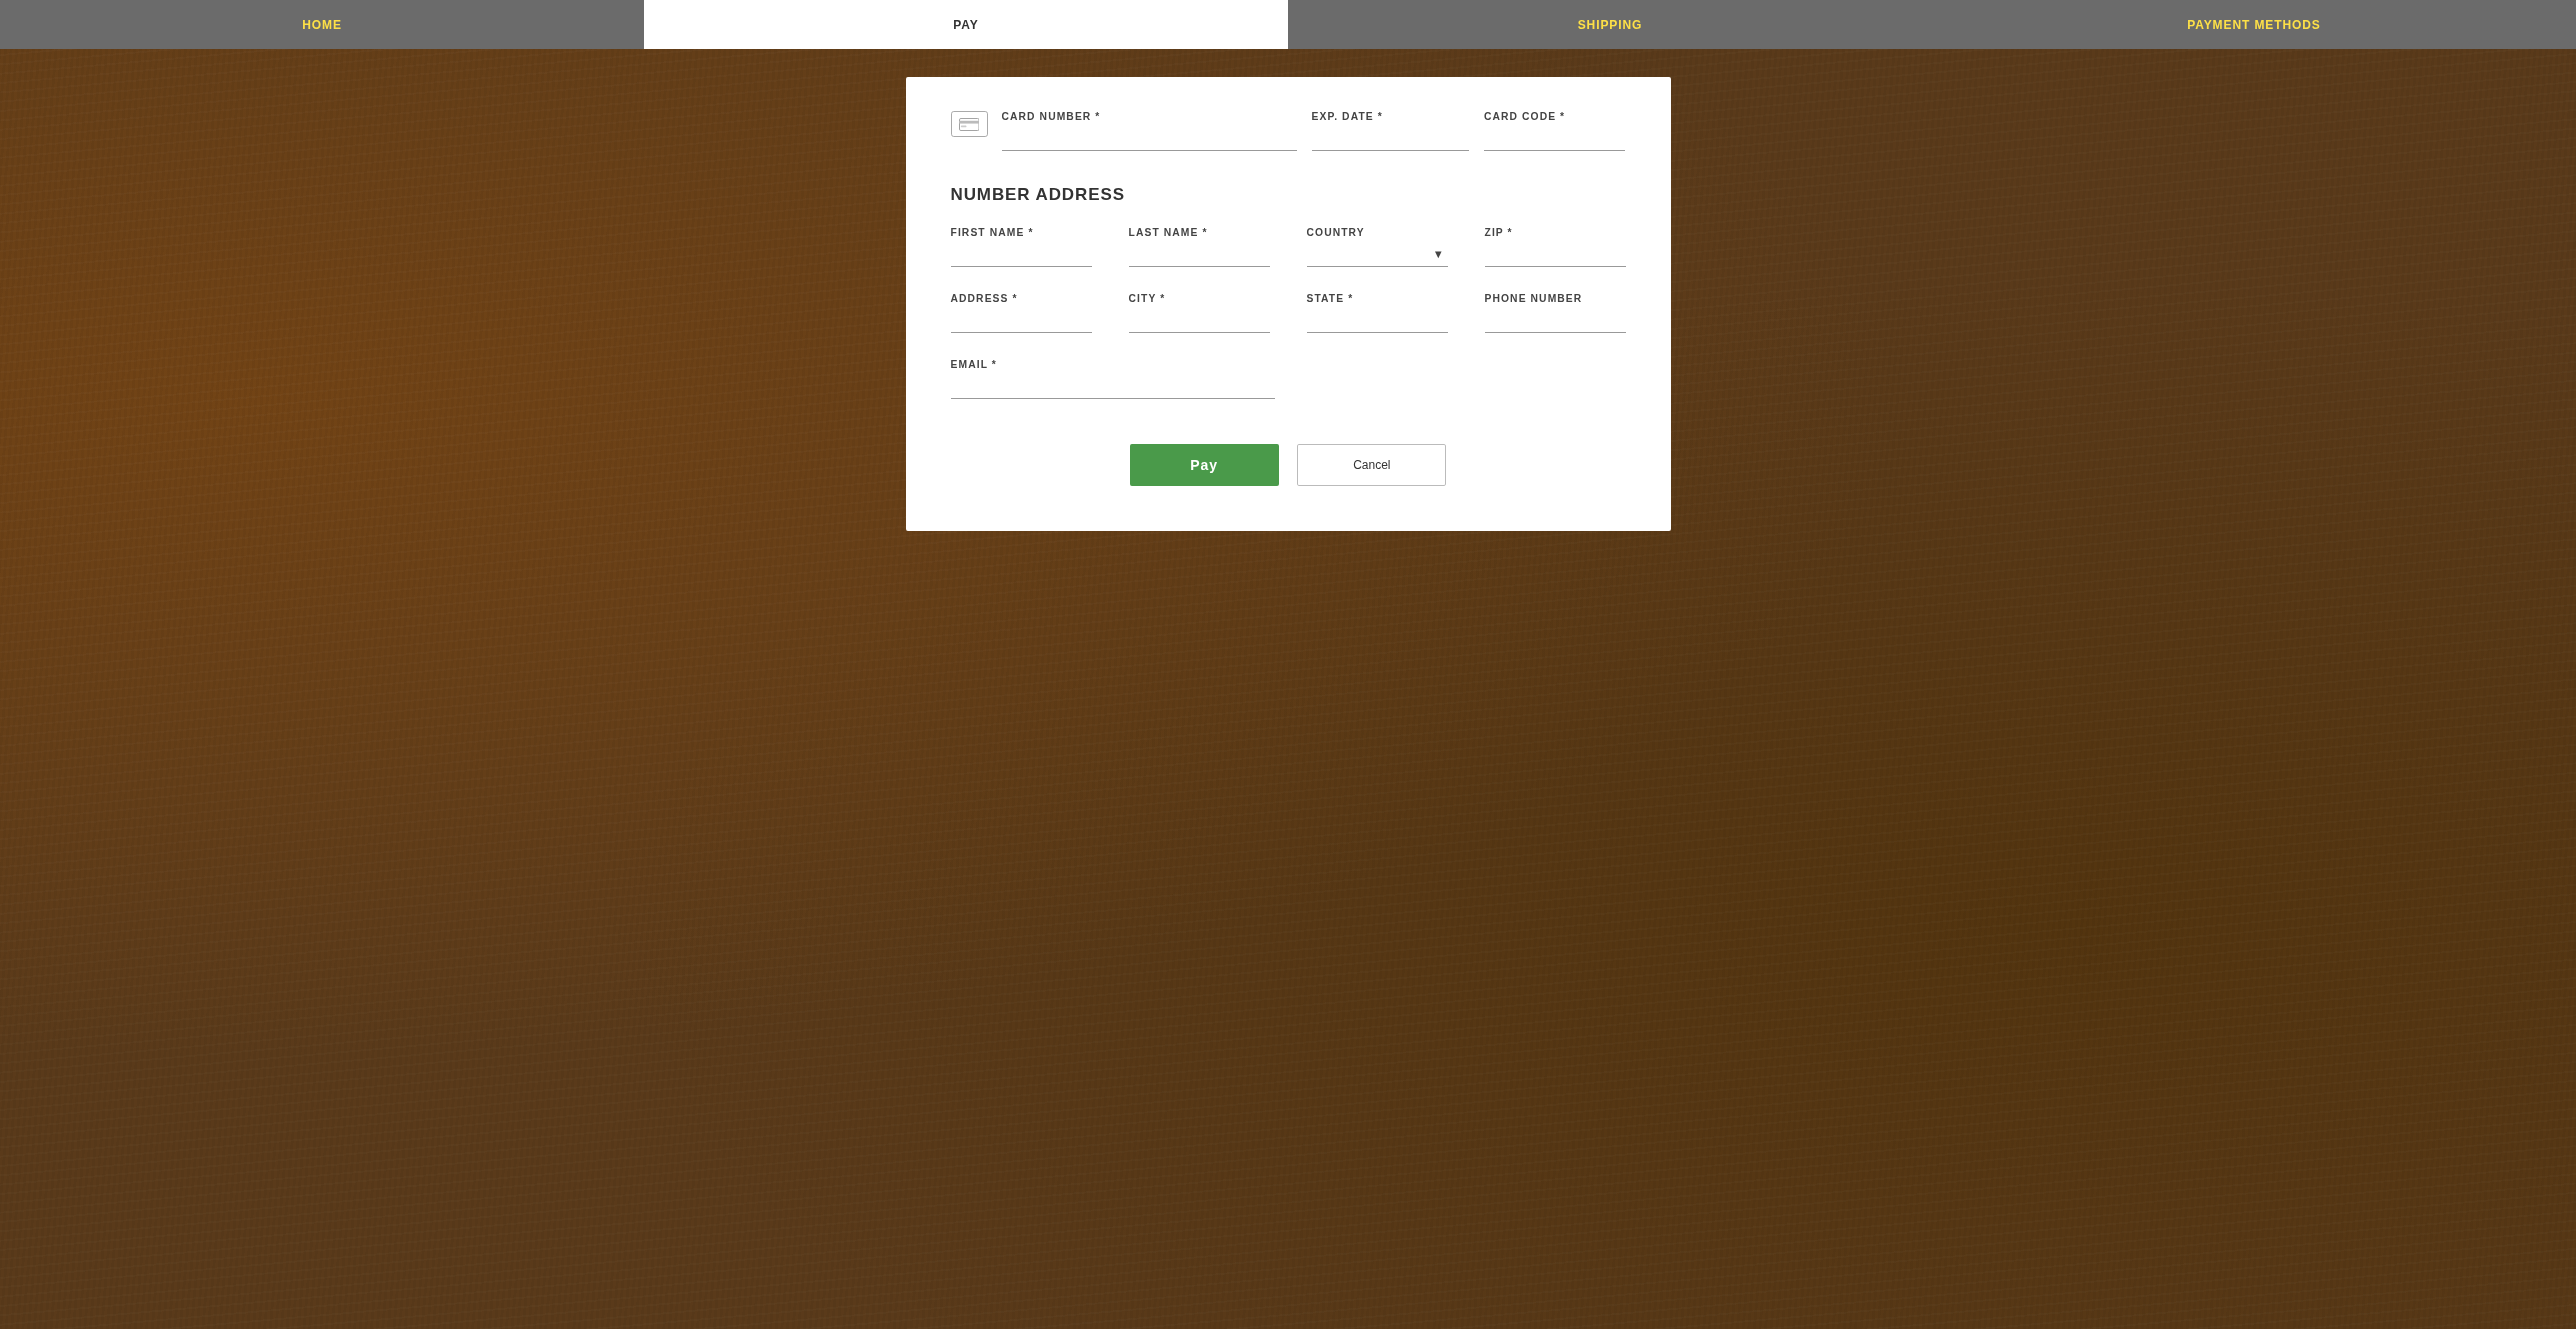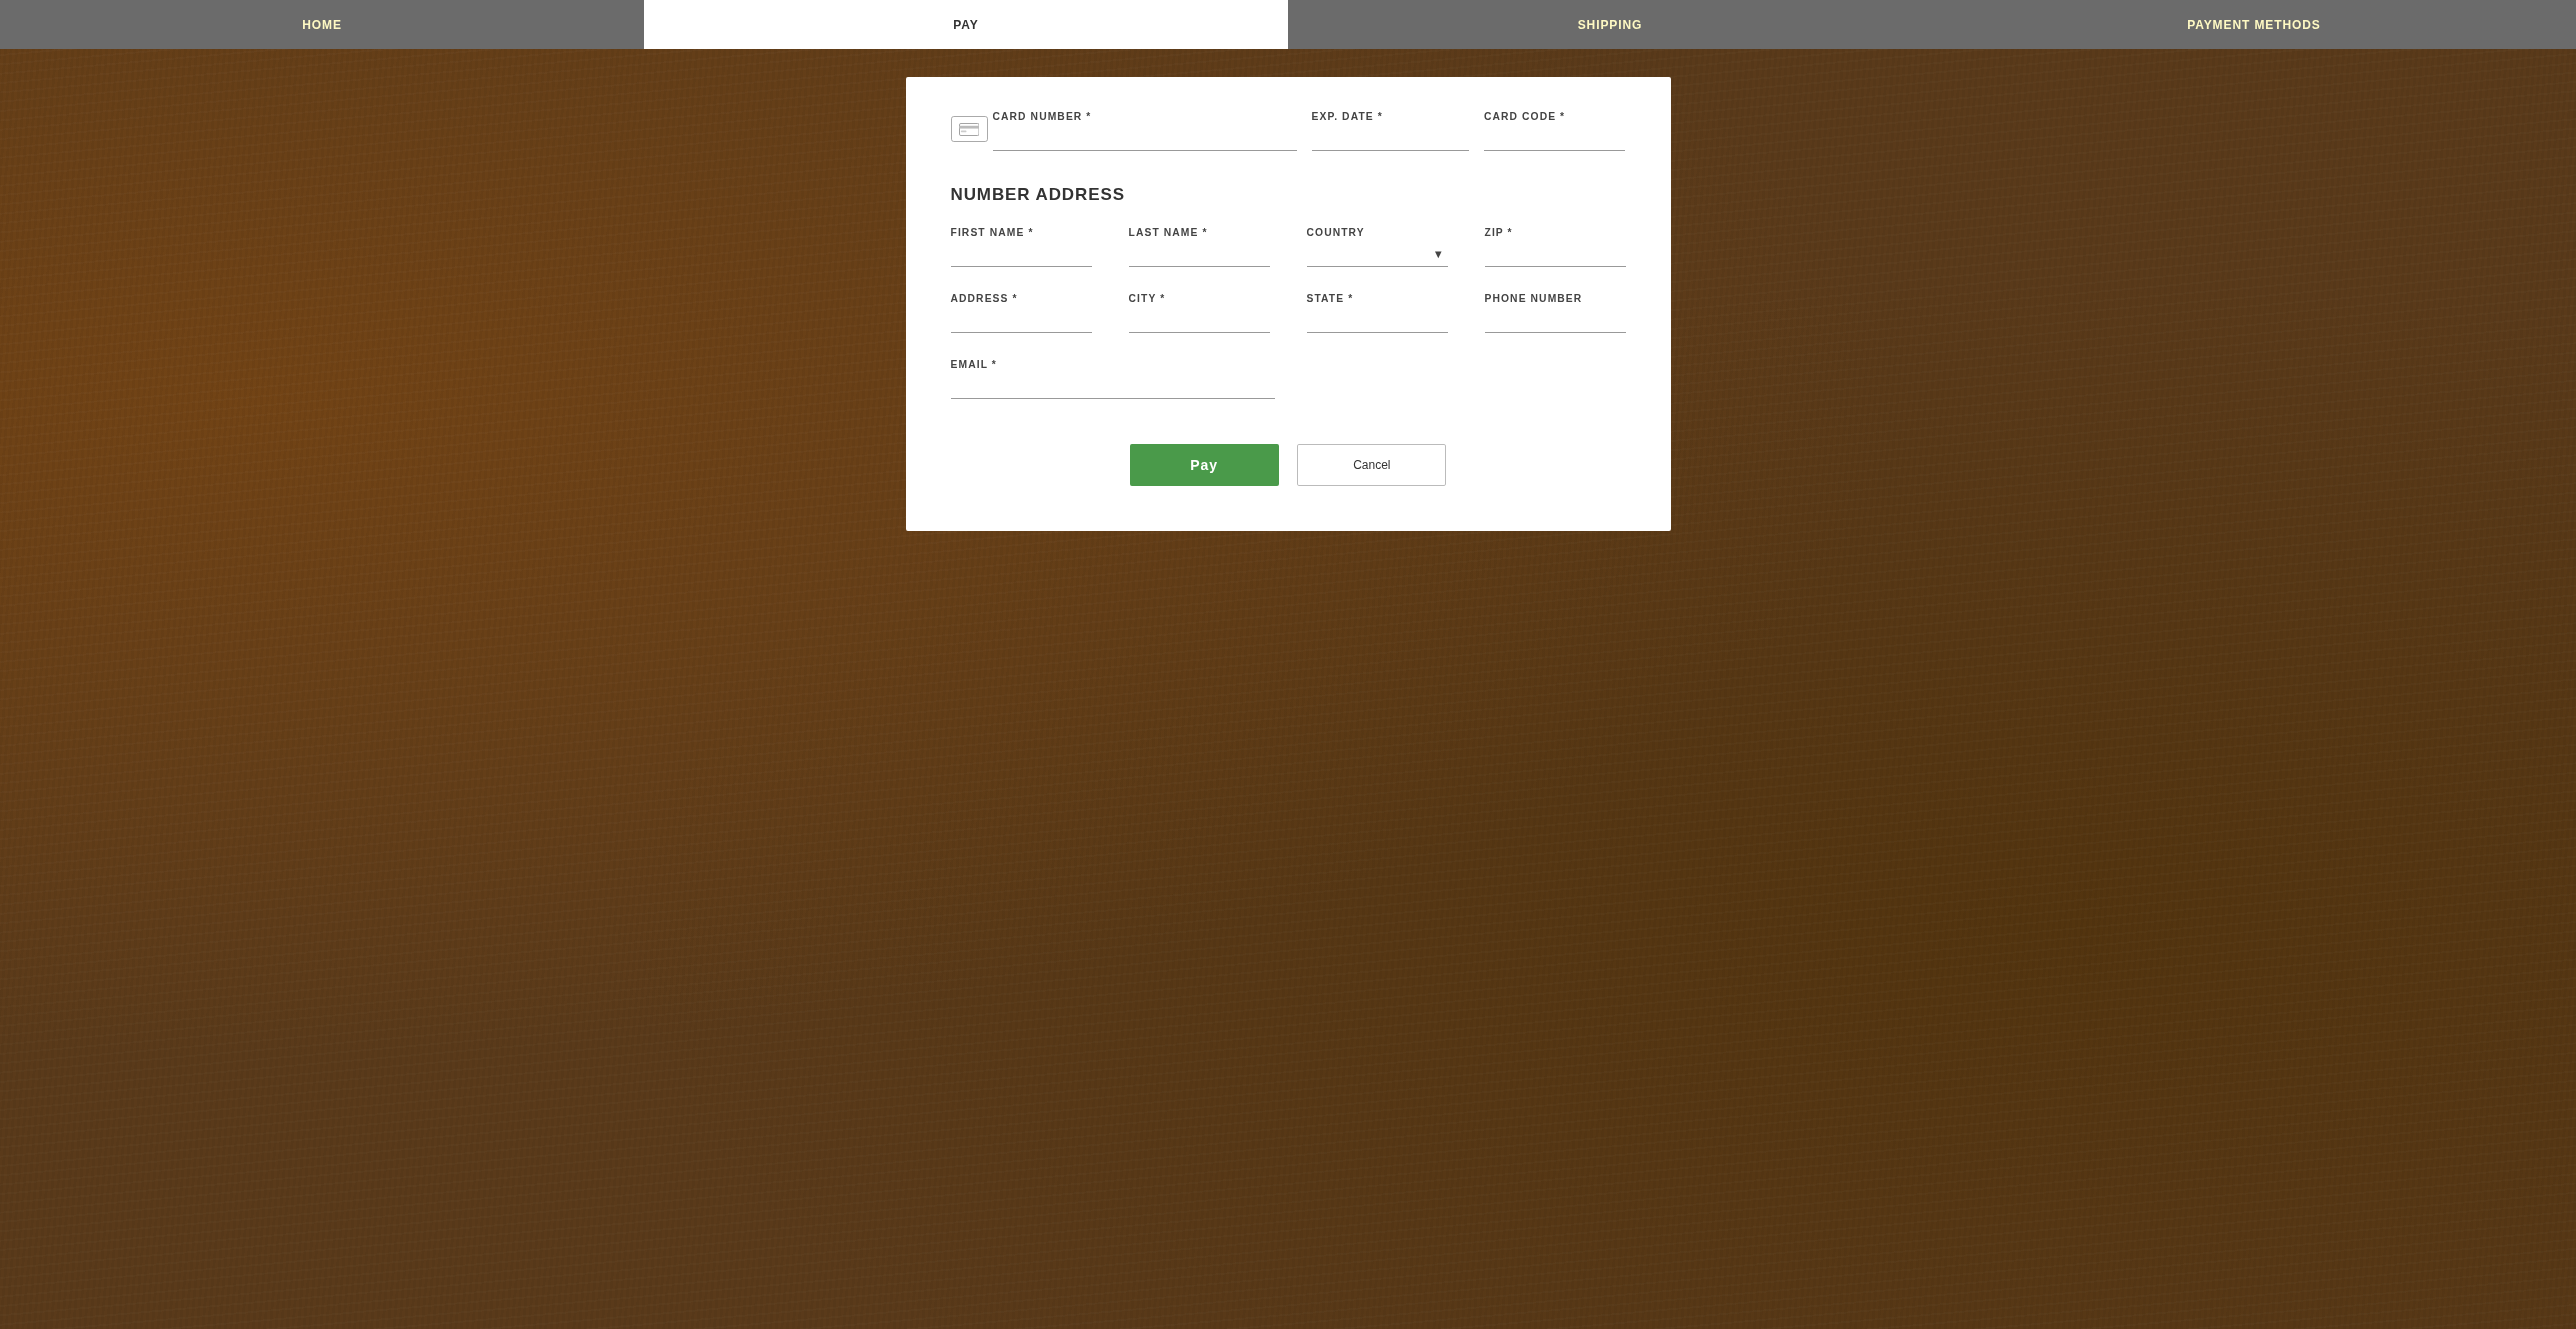--- a/index.html
+++ b/index.html
@@ -46,21 +46,21 @@
       display: flex;
       align-items: stretch;
       height: 49px;
     }
 
     .nav-item {
       flex: 1;
       display: flex;
       align-items: center;
       justify-content: center;
-      color: #fef9c3;
+      color: #fde047;
       font-size: 12px;
       font-weight: 600;
       letter-spacing: 0.9px;
       cursor: pointer;
       text-transform: uppercase;
       transition: background 0.2s;
     }
 
     .nav-item.active {
       background-color: #fff;
@@ -86,22 +86,22 @@
     
     .card-row {
       display: flex;
       align-items: flex-end;
       gap: 15px;
       margin-bottom: 34px;
     }
 
     .card-number-group {
       display: flex;
-      align-items: center;
-      gap: 5px;
+      align-items: flex-start;
+      gap: 14px;
       flex: 2.2;
     }
 
     .card-icon-box {
       width: 37px;
       height: 26px;
       border: 1.4px solid #aaa;
       border-radius: 2.8px;
       display: flex;
       align-items: center;

